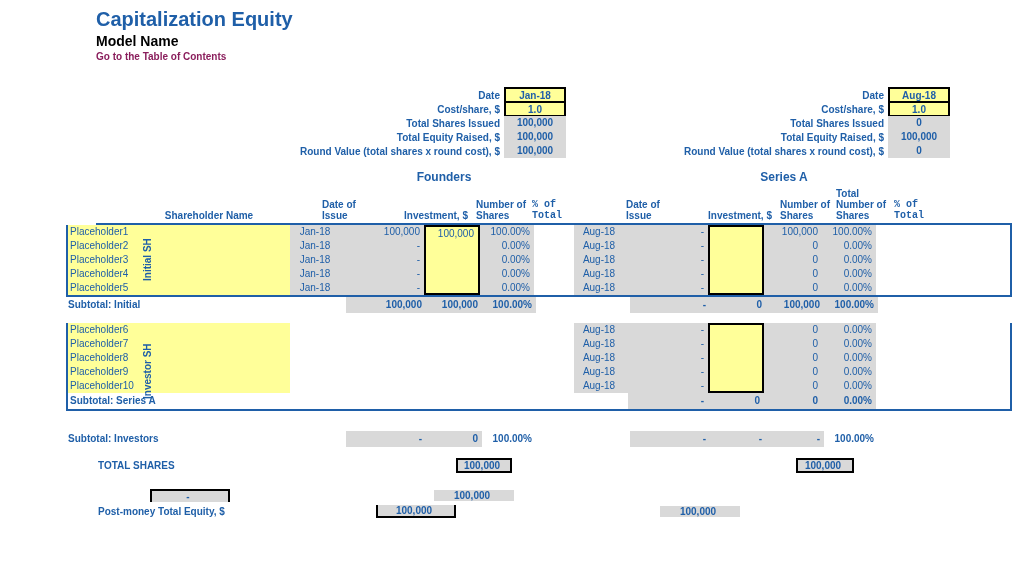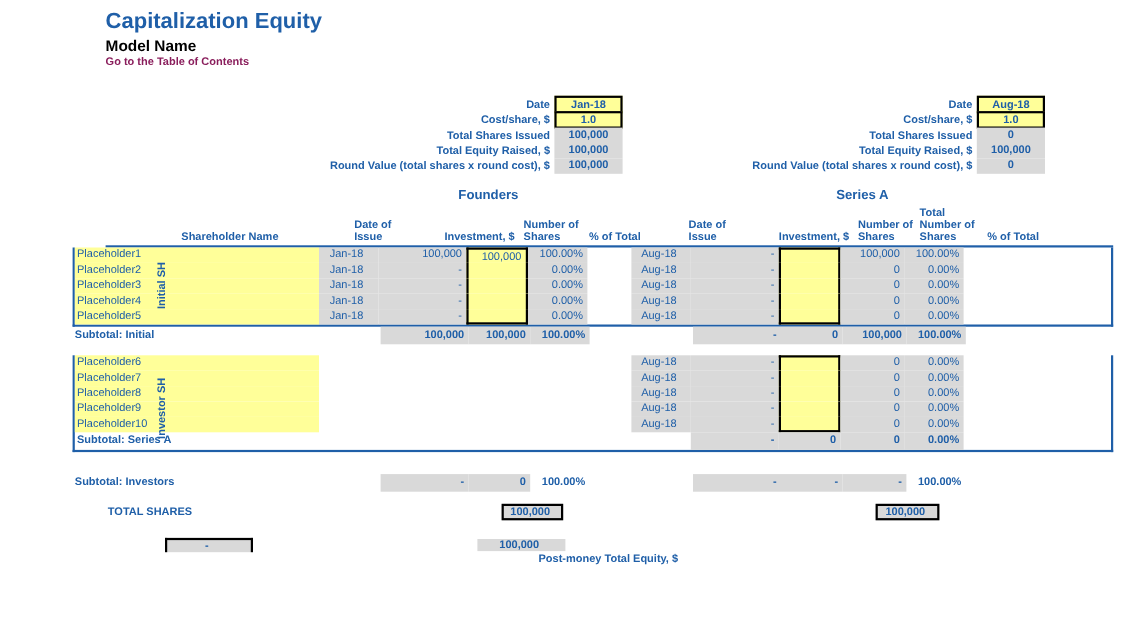--- a/index.html
+++ b/index.html
@@ -24,21 +24,21 @@
 .section-title.founders { flex: 0 0 244px; }
 .section-gap { flex: 0 0 40px; }
 .section-title.seriesa { flex: 0 0 356px; }
 
 .header-row { display: flex; margin-left: 84px; margin-top: 4px; border-bottom: 2px solid #1f5fa8; padding-bottom: 2px; }
 .hcell { color: #1f5fa8; font-weight: bold; font-size: 10px; display: flex; align-items: flex-end; justify-content: center; }
 .hcell.name { flex: 0 0 226px; }
 .hcell.date { flex: 0 0 54px; }
 .hcell.inv { flex: 0 0 80px; margin-left: 20px; }
 .hcell.shares { flex: 0 0 56px; }
-.hcell.pct { flex: 0 0 54px; }
+.hcell.pct { flex: 0 0 54px; font-family: Liberation Mono, monospace; }
 .hcell.gap { flex: 0 0 40px; }
 .hcell.total-shares { flex: 0 0 58px; }
 
 .vtab { position: absolute; writing-mode: vertical-rl; transform: rotate(180deg); color: #1f5fa8; font-weight: bold; font-size: 10px; display: flex; align-items: center; justify-content: center; }
 .vtab.initial { left: 76px; height: 70px; }
 .vtab.investor { left: 76px; height: 96px; }
 
 .data-section { position: relative; margin-left: 54px; }
 .data-border { border-left: 2px solid #1f5fa8; border-right: 2px solid #1f5fa8; border-bottom: 2px solid #1f5fa8; }
 .data-row { display: flex; height: 14px; align-items: center; font-size: 10px; }
@@ -354,21 +354,21 @@
     </div>
     <div class="totals-row" style="margin-top:14px;">
       <div class="tcell date"></div>
       <div class="tcell inv graybox" style="border-bottom:none;">-</div>
       <div class="tcell shares"></div>
         <div class="tcell pct"></div>
         <div class="tcell gap"></div>
         <div class="tcell date"></div>
       <div class="tcell inv graybg">100,000</div>
     </div>
-    <div class="totals-row" style="margin-top:0;flex-direction:column;">
+    <div class="totals-row" style="margin-top:0;">
       <div class="tcell label">Post-money Total Equity, $</div>
       <div class="tcell date"></div>
       <div class="tcell inv graybox" style="border-top:none;">100,000</div>
       <div class="tcell shares"></div>
         <div class="tcell pct"></div>
         <div class="tcell gap"></div>
         <div class="tcell date"></div>
       <div class="tcell inv graybg">100,000</div>
     </div>
   </div>

